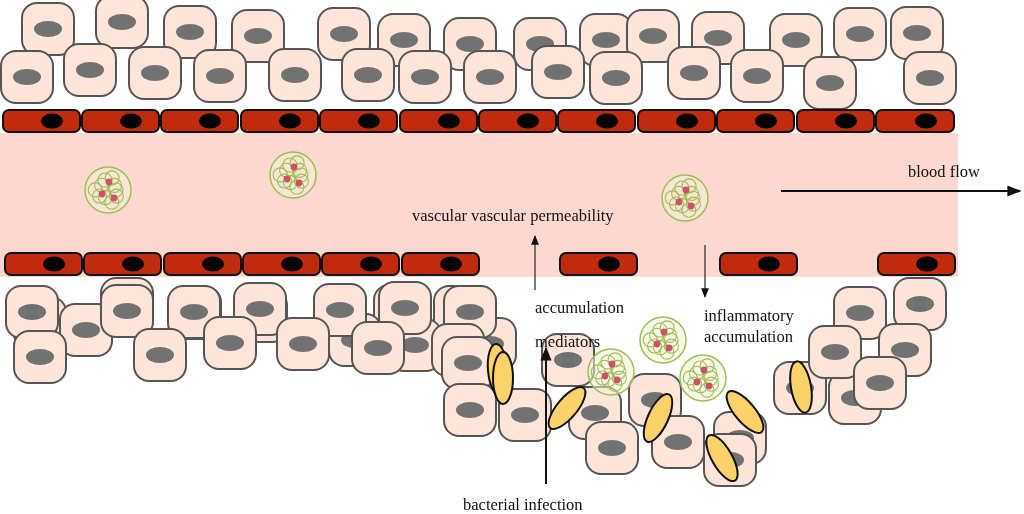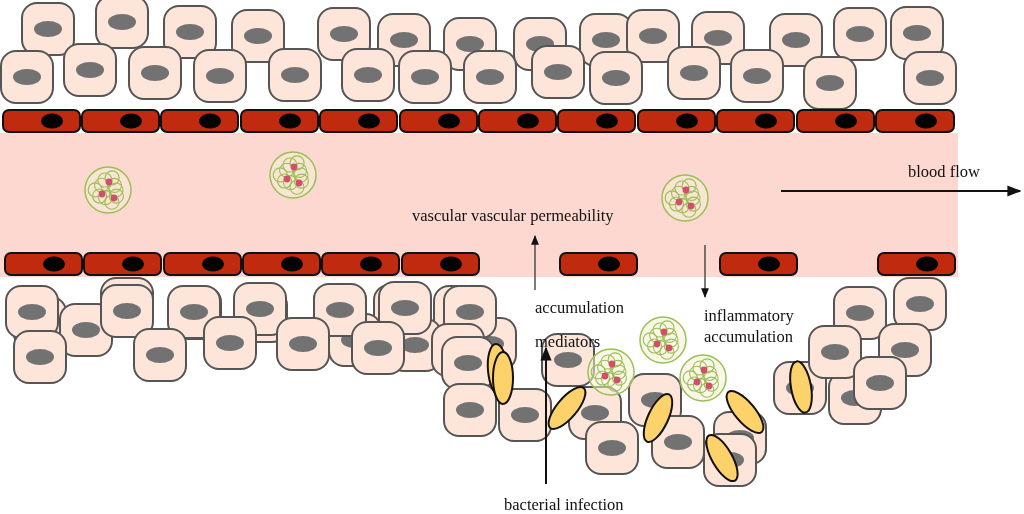--- a/index.html
+++ b/index.html
@@ -498,13 +498,13 @@
   <line x1="705" y1="245" x2="705" y2="297" stroke="#444" stroke-width="1.4" marker-end="url(#ah)"></line>
   <line x1="546" y1="484" x2="546" y2="348" stroke="#111" stroke-width="2" marker-end="url(#ah)"></line>
 </svg>
 
 <div class="lbl" style="left:908px; top:162px;">blood flow</div>
 <div class="lbl" style="left:412px; top:206px;">vascular vascular permeability</div>
 <div class="lbl" style="left:535px; top:298px;">accumulation</div>
 <div class="lbl" style="left:535px; top:332px;">mediators</div>
 <div class="lbl" style="left:704px; top:306px;">inflammatory</div>
 <div class="lbl" style="left:704px; top:327px;">accumulation</div>
-<div class="lbl" style="left:463px; top:495px;margin-left:41px;">bacterial infection</div>
+<div class="lbl" style="left:463px; top:495px;">bacterial infection</div>
 
 </body></html>

